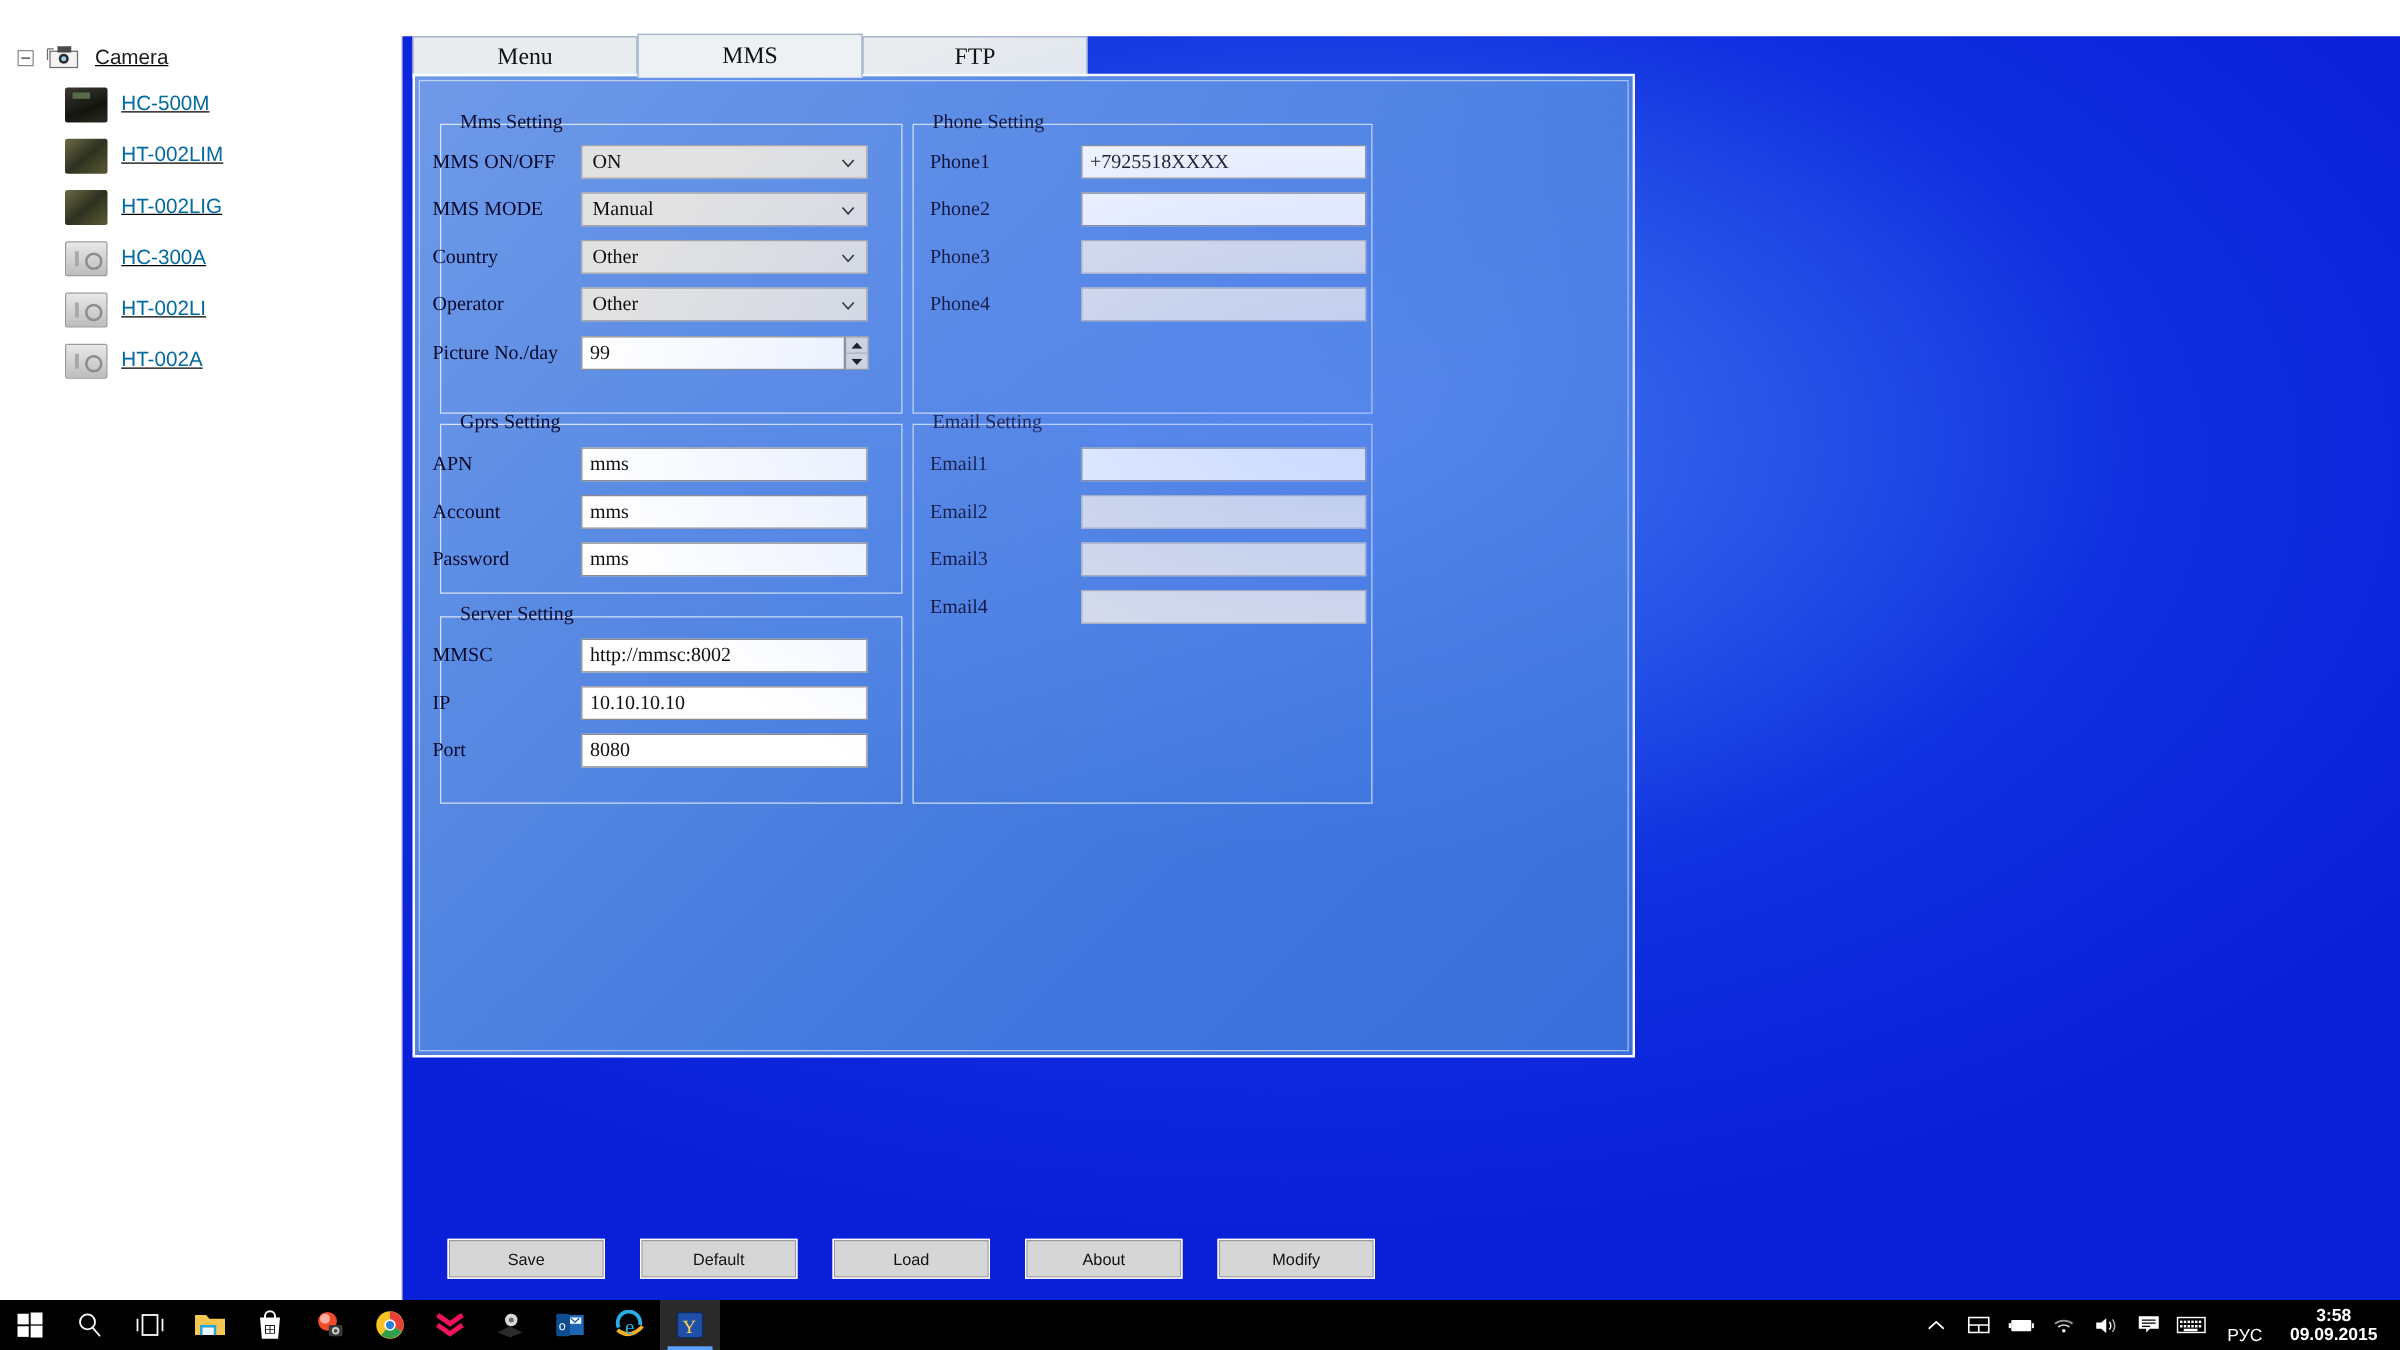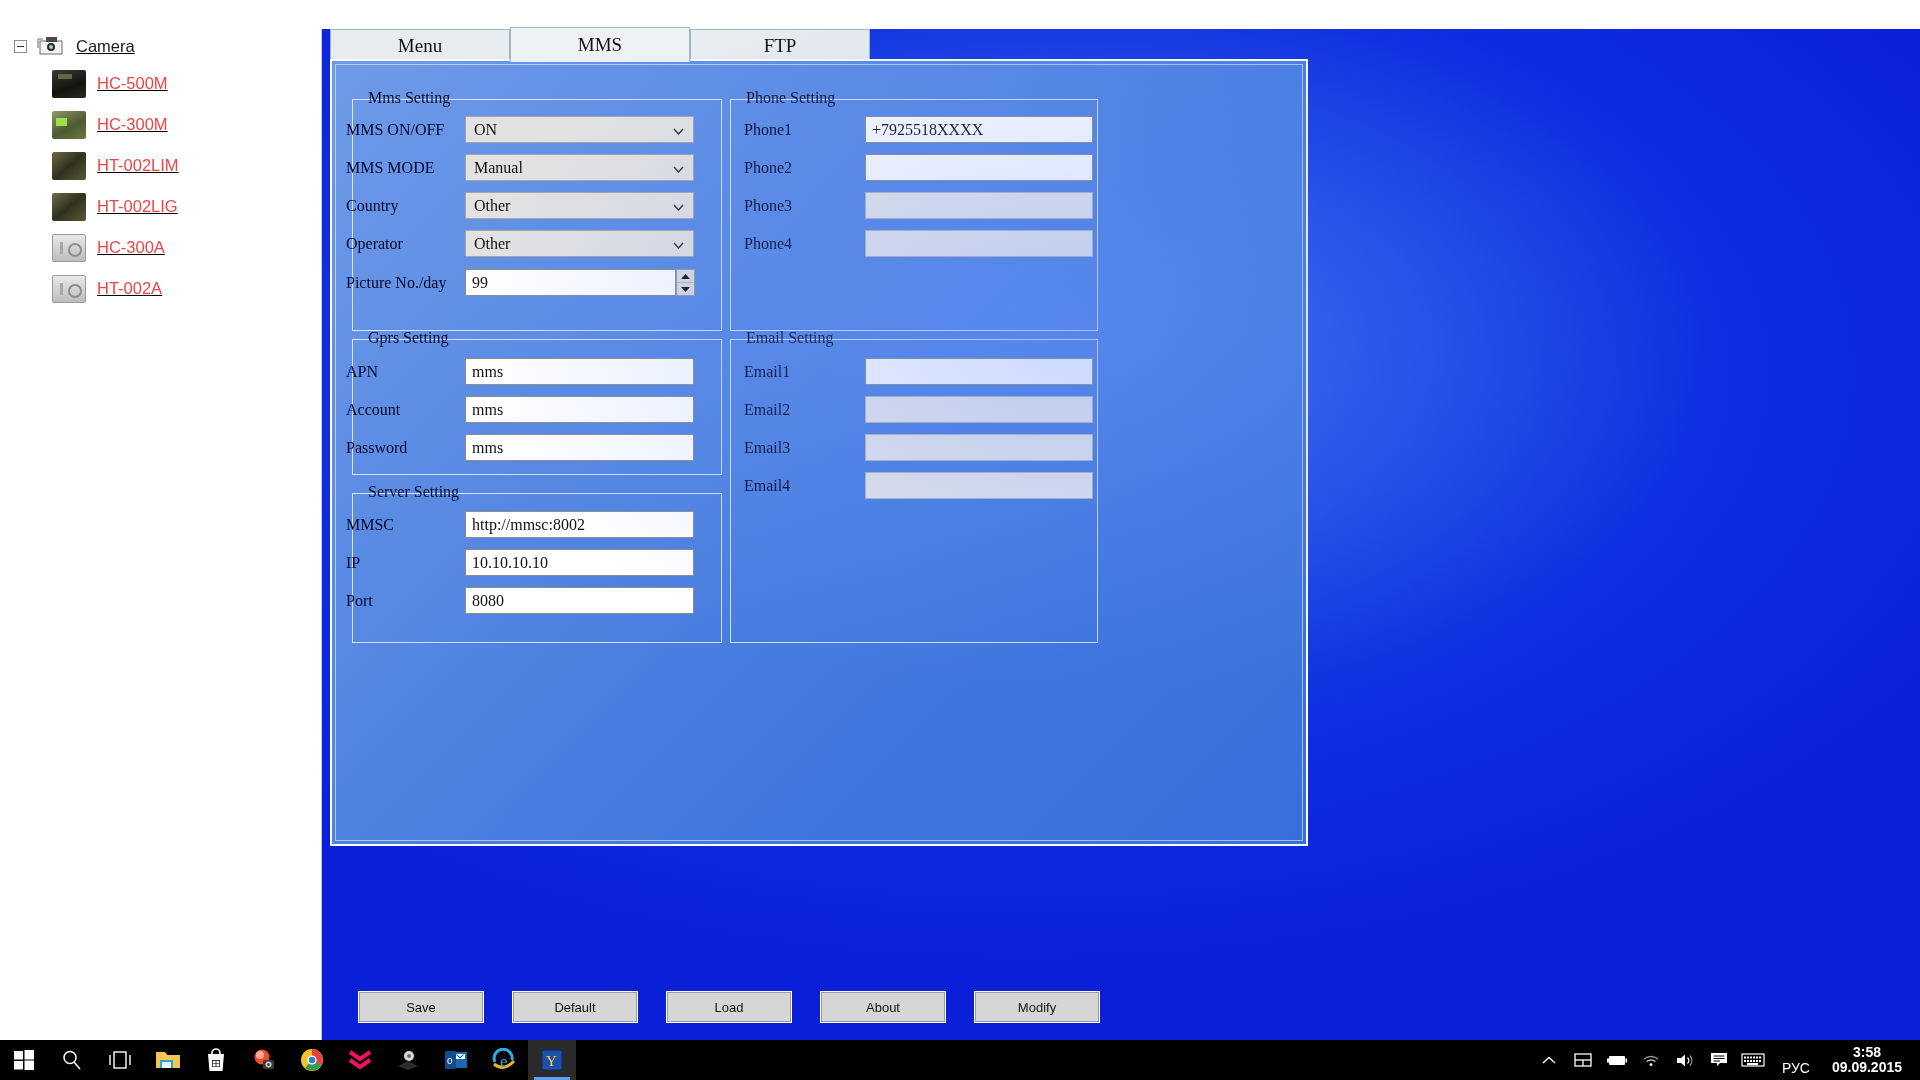--- a/index.html
+++ b/index.html
@@ -32,21 +32,21 @@
   .cam-thumb { width:34px; height:28px; flex:none; border-radius:2px; position:relative; overflow:hidden; }
   .cam-thumb.dark { background:linear-gradient(160deg,#3a3a32,#14140f 60%,#2b2b24); }
   .cam-thumb.green { background:linear-gradient(150deg,#8e9c6a,#4d5a32 55%,#6a7744); }
   .cam-thumb.camo { background:linear-gradient(140deg,#6d6b47,#2f3120 50%,#585a33); }
   .cam-thumb.grey { background:linear-gradient(180deg,#e8e8e8,#bdbdbd); border:1px solid #9a9a9a; }
   .cam-thumb.green::after { content:""; position:absolute; left:4px; top:7px; width:11px; height:8px; background:#9ce04a; }
   .cam-thumb.dark::after { content:""; position:absolute; left:6px; top:4px; width:14px; height:5px; background:#5a6b4a; }
   .cam-thumb.grey::after { content:""; position:absolute; left:15px; top:8px; width:10px; height:10px;
                            border:2px solid #8d8d8d; border-radius:50%; }
   .cam-thumb.grey::before { content:""; position:absolute; left:7px; top:7px; width:3px; height:12px; background:#a8a8a8; }
-  .tree-label { margin-left:11px; font-size:16.5px; color:#ef4444; }
+  .tree-label { margin-left:11px; font-size:16.5px; color:#0369a1; }
 
   
   #main { position:absolute; left:322px; top:29px; width:1598px; height:1011px;
           background:radial-gradient(ellipse 1100px 620px at 44% 34%, #2f5fe6 0%, #1744e3 38%, #0f2fe0 62%, #0a1fd8 100%); }
   #main::after { content:""; position:absolute; inset:0;
           background:radial-gradient(ellipse 900px 520px at 48% 30%, rgba(110,150,255,.38), rgba(0,0,0,0) 70%); pointer-events:none; }
 
   
   #tabstrip { position:absolute; left:8px; top:0px; width:1580px; height:33px; }
   .tab { position:absolute; top:0; height:33px; border:1px solid #9fb2c9;
@@ -120,34 +120,34 @@
         </svg>
       </span>
       <span id="root-label">Camera</span>
     </div>
     <div id="tree-items">
         <div class="tree-item">
           <span class="cam-thumb dark"></span>
           <span class="tree-label">HC-500M</span>
         </div>
         <div class="tree-item">
-          <span class="cam-thumb green"></span>
-          <span class="tree-label">HC-300M</span>
-        </div>
-        <div class="tree-item">
           <span class="cam-thumb camo"></span>
           <span class="tree-label">HT-002LIM</span>
         </div>
         <div class="tree-item">
           <span class="cam-thumb camo"></span>
           <span class="tree-label">HT-002LIG</span>
         </div>
         <div class="tree-item">
           <span class="cam-thumb grey"></span>
           <span class="tree-label">HC-300A</span>
+        </div>
+        <div class="tree-item">
+          <span class="cam-thumb grey"></span>
+          <span class="tree-label">HT-002LI</span>
         </div>
         <div class="tree-item">
           <span class="cam-thumb grey"></span>
           <span class="tree-label">HT-002A</span>
         </div>
       </div>
   </div>
 
   <div id="main">
 

